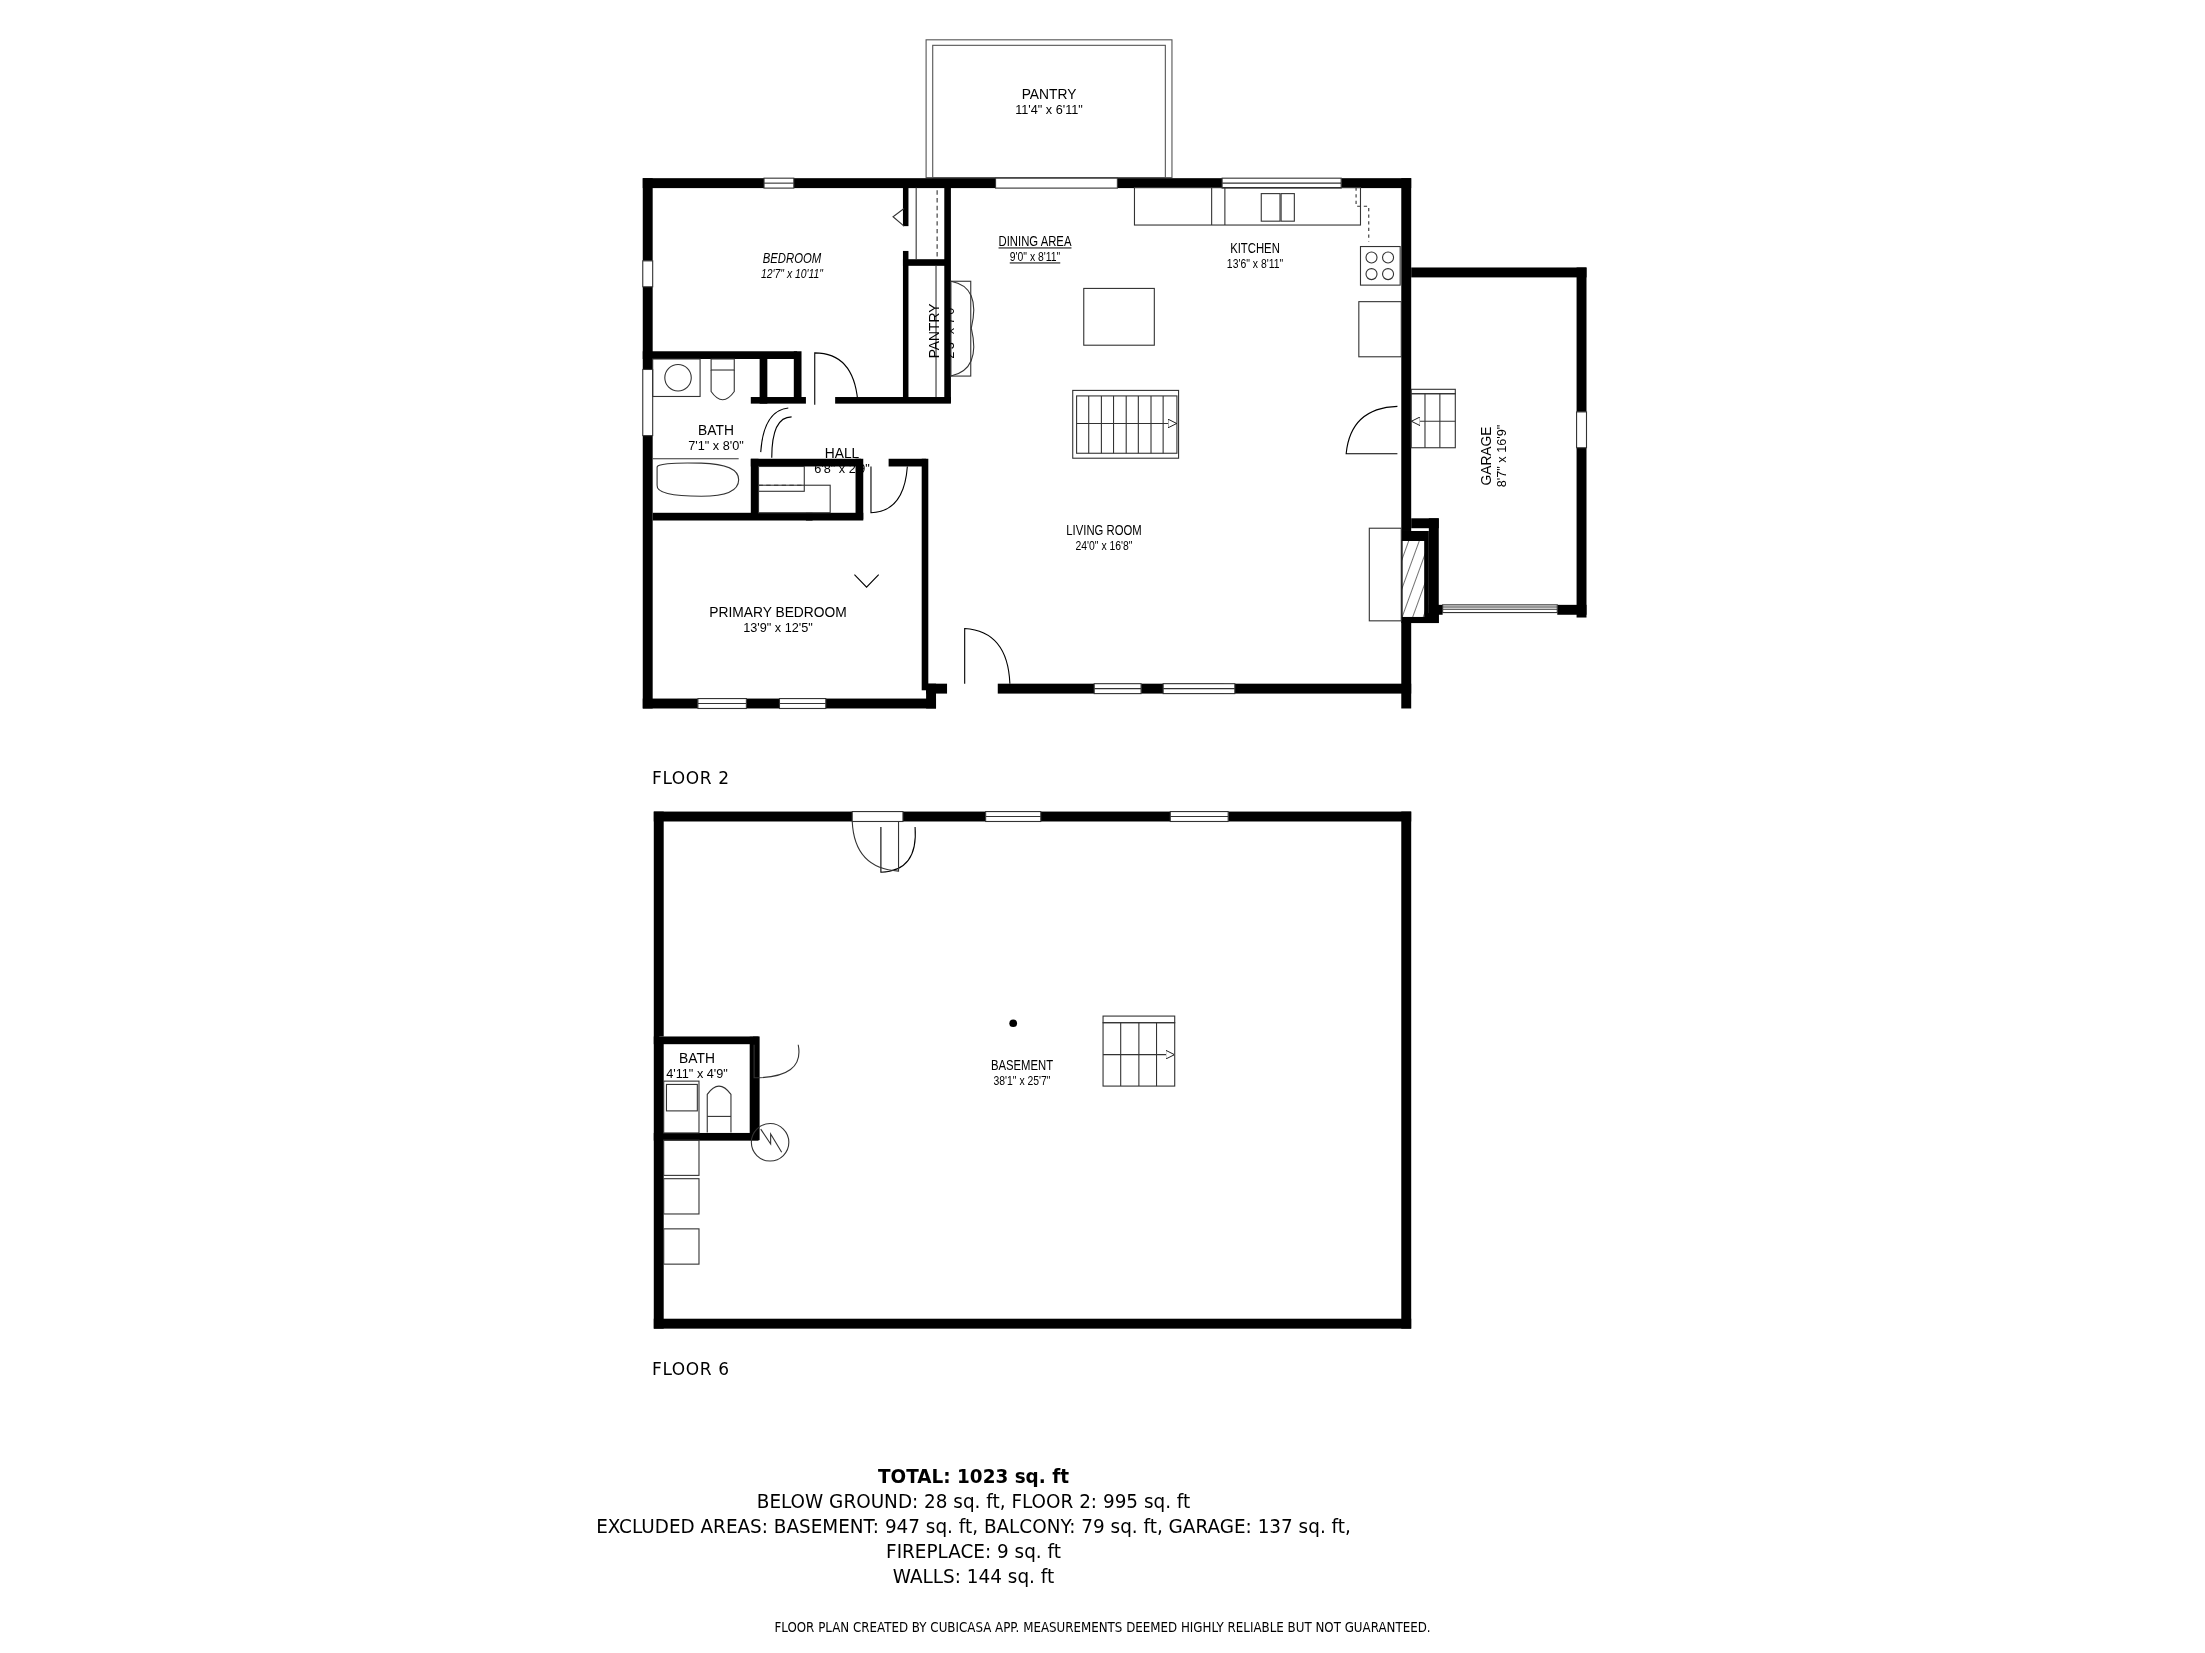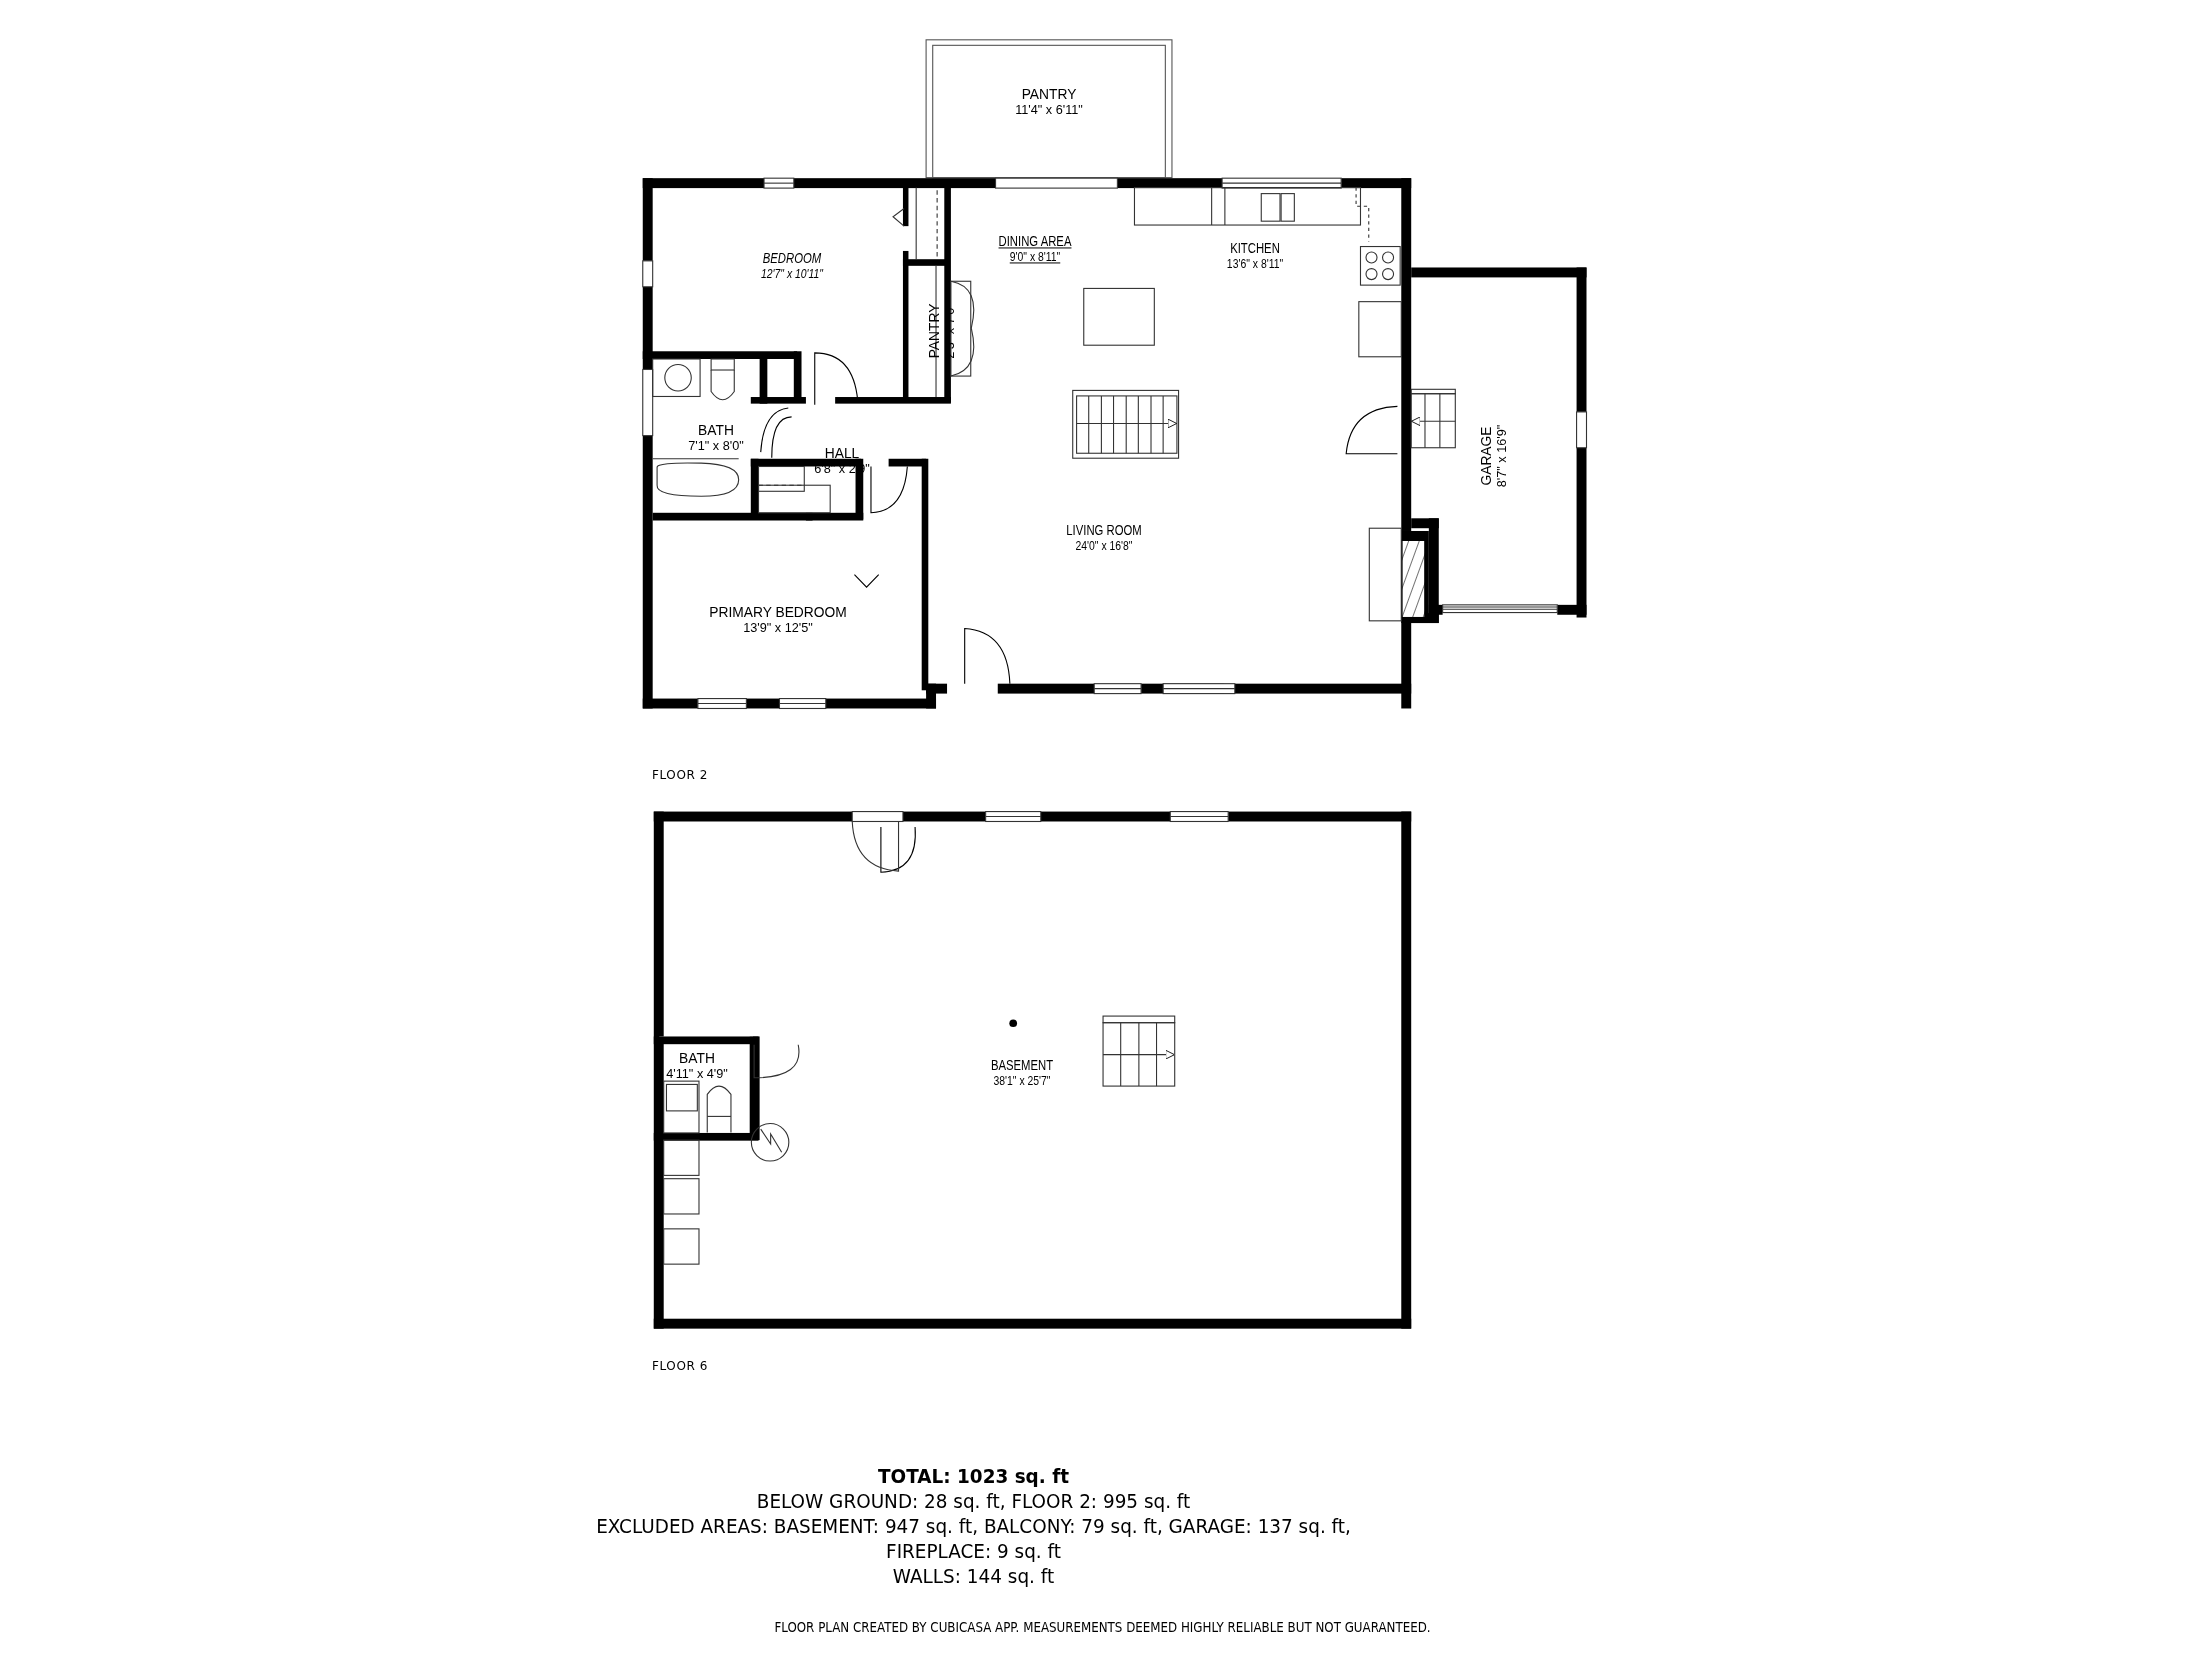--- a/index.html
+++ b/index.html
@@ -3,21 +3,21 @@
 <meta charset="utf-8">
 <style>
   html, body { margin:0; padding:0; background:#ffffff; }
   body { width:2205px; height:1654px; position:relative; overflow:hidden; font-family:"Liberation Sans", sans-serif; color:#000; }
   #plan { position:absolute; left:0; top:0; width:2205px; height:1654px; }
   .room-label { position:absolute; text-align:center; line-height:1.25; font-family:"Liberation Sans", sans-serif; transform:translate(-50%,-50%); white-space:nowrap; }
   .room-label .name { font-size:13.8px; display:block; }
   .room-label .dim { font-size:12.7px; display:block; }
   .room-label.cond .name, .room-label.cond .dim { transform:scaleX(0.82); }
   .room-label.vert { transform:translate(-50%,-50%) rotate(-90deg); }
-  .floor-label { position:absolute; font-family:"DejaVu Sans", sans-serif; font-size:12px; letter-spacing:0.6px; }
+  .floor-label { position:absolute; font-family:"DejaVu Sans", sans-serif; font-size:17px; letter-spacing:0.6px; }
   .summary { position:absolute; left:0; width:1947px; text-align:center; font-family:"DejaVu Sans", sans-serif; }
   .summary .line { display:block; font-size:20px; line-height:25px; transform:scaleX(0.92); }
   .summary .total { font-weight:bold; }
   .disclaimer { position:absolute; left:0; width:2205px; top:1620px; text-align:center; font-family:"DejaVu Sans", sans-serif; font-size:13.2px; transform:scaleX(0.9); }
 </style>
 </head>
 <body>
 
 <svg id="plan" viewBox="0 0 4000 3000" xmlns="http://www.w3.org/2000/svg">
   <defs>

